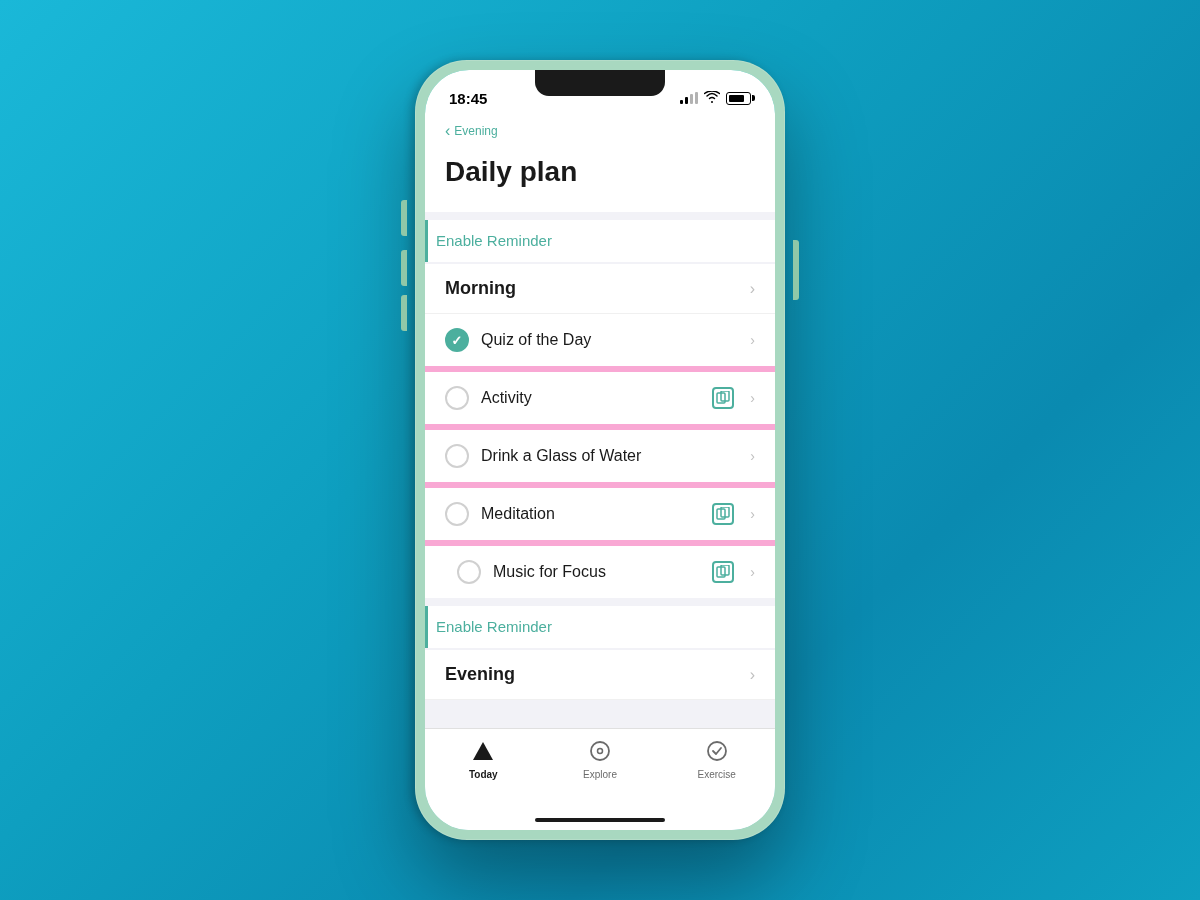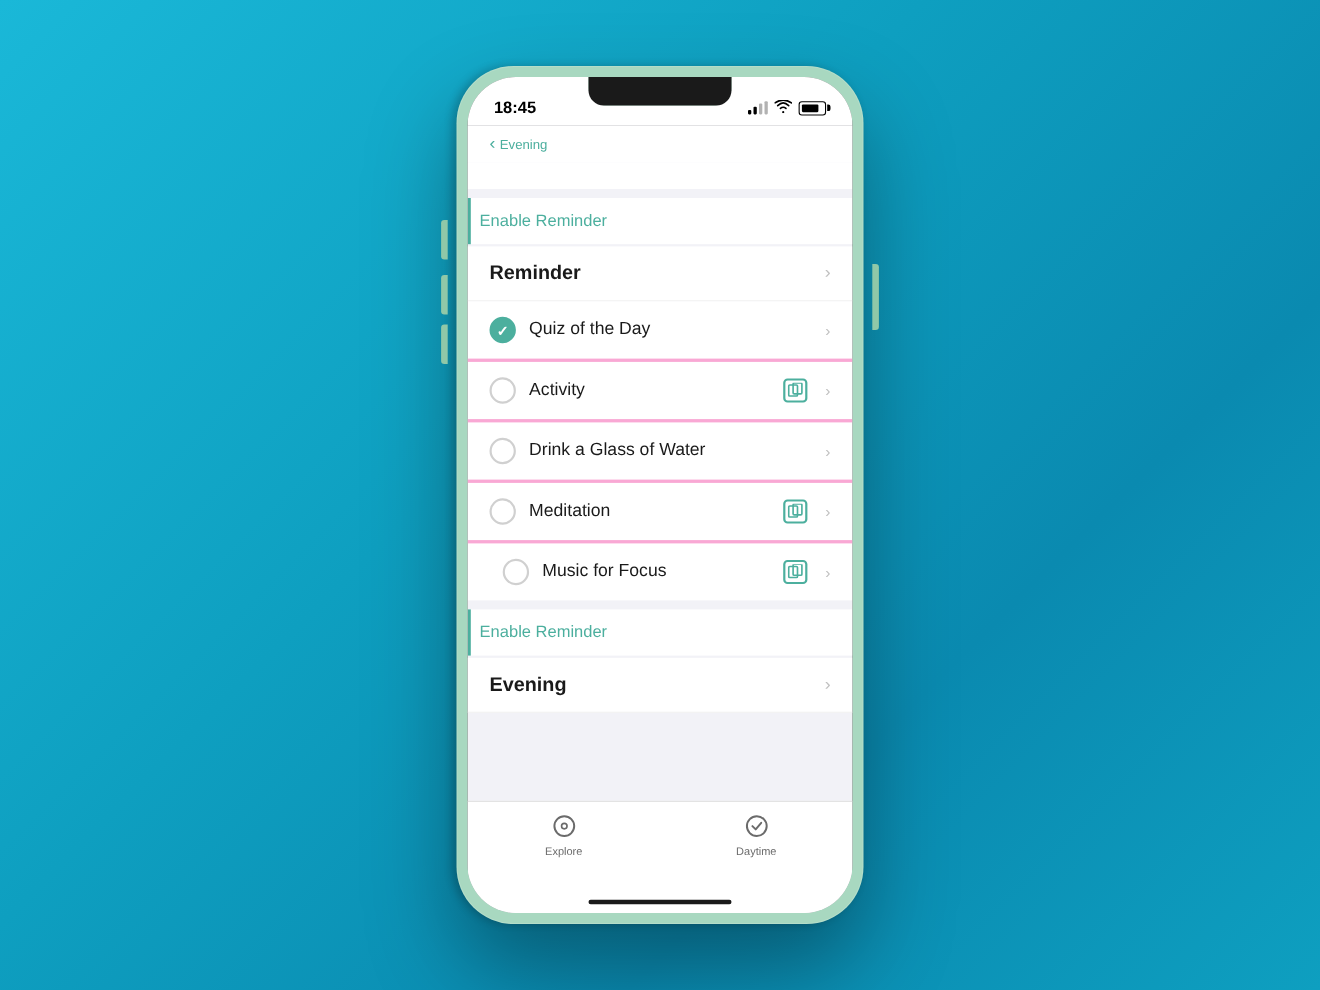--- a/index.html
+++ b/index.html
@@ -47,21 +47,21 @@
       top: 180px;
       width: 6px;
       height: 60px;
       background: #90c8a8;
       border-radius: 0 3px 3px 0;
     }
 
     .phone-inner {
       width: 100%;
       height: 100%;
-      background: #737373;
+      background: #14b8a6;
       border-radius: 44px;
       overflow: hidden;
       display: flex;
       flex-direction: column;
     }
 
     
     .status-bar {
       background: white;
       height: 44px;
@@ -235,21 +235,21 @@
 
     
     .task-list {
       background: white;
     }
 
     .task-item {
       display: flex;
       align-items: center;
       padding: 14px 20px;
-      border-bottom: 3px solid #f9a8d4;
+      border-bottom: 6px solid #f9a8d4;
       gap: 12px;
     }
     .task-item:last-child {
       border-bottom: none;
       padding-left: 32px;
     }
 
     .task-checkbox {
       width: 24px;
       height: 24px;
@@ -392,30 +392,31 @@
 
     <div class="content-area">
       <div class="scroll-content">
 
         <div class="nav-back">
           <span class="back-arrow">‹</span>
           <span class="back-label">Evening</span>
         </div>
 
         <div class="page-header">
+          <div class="page-title">Daily plan</div>
         </div>
 
         <div class="section-gap"></div>
 
         <div class="enable-reminder-container">
           <span class="enable-reminder-text">Enable Reminder</span>
         </div>
 
         <div class="section-header">
-          <span class="section-title">Reminder</span>
+          <span class="section-title">Morning</span>
           <span class="chevron">›</span>
         </div>
 
         <div class="task-list">
 
           <div class="task-item">
             <div class="task-checkbox checked"></div>
             <span class="task-name">Quiz of the Day</span>
             <span class="task-chevron">›</span>
           </div>
@@ -471,39 +472,47 @@
 
         <div class="section-header">
           <span class="section-title">Evening</span>
           <span class="chevron">›</span>
         </div>
 
         <div style="height: 30px;"></div>
       </div>
 
       <div class="tab-bar">
+        <div class="tab-item active">
+          <div class="tab-icon">
+            <svg width="22" height="22" viewBox="0 0 22 22" fill="none">
+              <polygon points="11,2 21,20 1,20" fill="#1a1a1a"></polygon>
+            </svg>
+          </div>
+          <span class="tab-label">Today</span>
+        </div>
 
         <div class="tab-item">
           <div class="tab-icon">
             <svg width="22" height="22" viewBox="0 0 22 22" fill="none">
               <circle cx="11" cy="11" r="9" stroke="#6b6b6b" stroke-width="1.8" fill="none"></circle>
               <circle cx="11" cy="11" r="2.5" stroke="#6b6b6b" stroke-width="1.5" fill="none"></circle>
             </svg>
           </div>
           <span class="tab-label">Explore</span>
         </div>
 
         <div class="tab-item">
           <div class="tab-icon">
             <svg width="22" height="22" viewBox="0 0 22 22" fill="none">
               <circle cx="11" cy="11" r="9" stroke="#6b6b6b" stroke-width="1.8" fill="none"></circle>
               <path d="M7 11 L10 14 L15 8" stroke="#6b6b6b" stroke-width="1.8" stroke-linecap="round" stroke-linejoin="round" fill="none"></path>
             </svg>
           </div>
-          <span class="tab-label">Daytime</span>
+          <span class="tab-label">Exercise</span>
         </div>
       </div>
 
       <div class="home-indicator">
         <div class="home-bar"></div>
       </div>
     </div>
   </div>
 </div>
 

